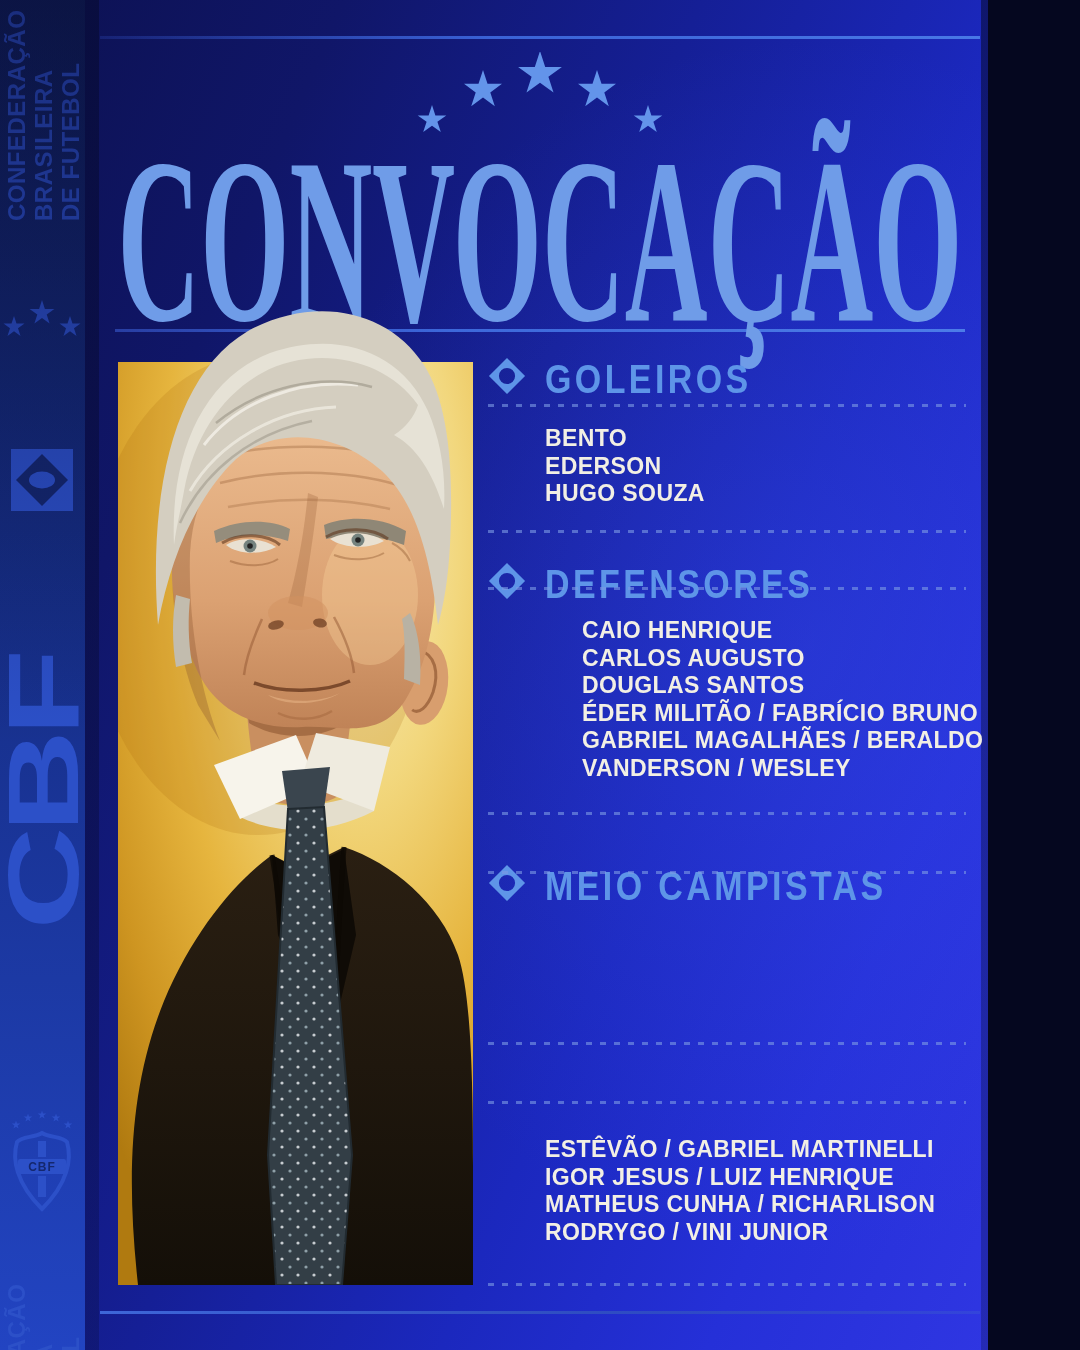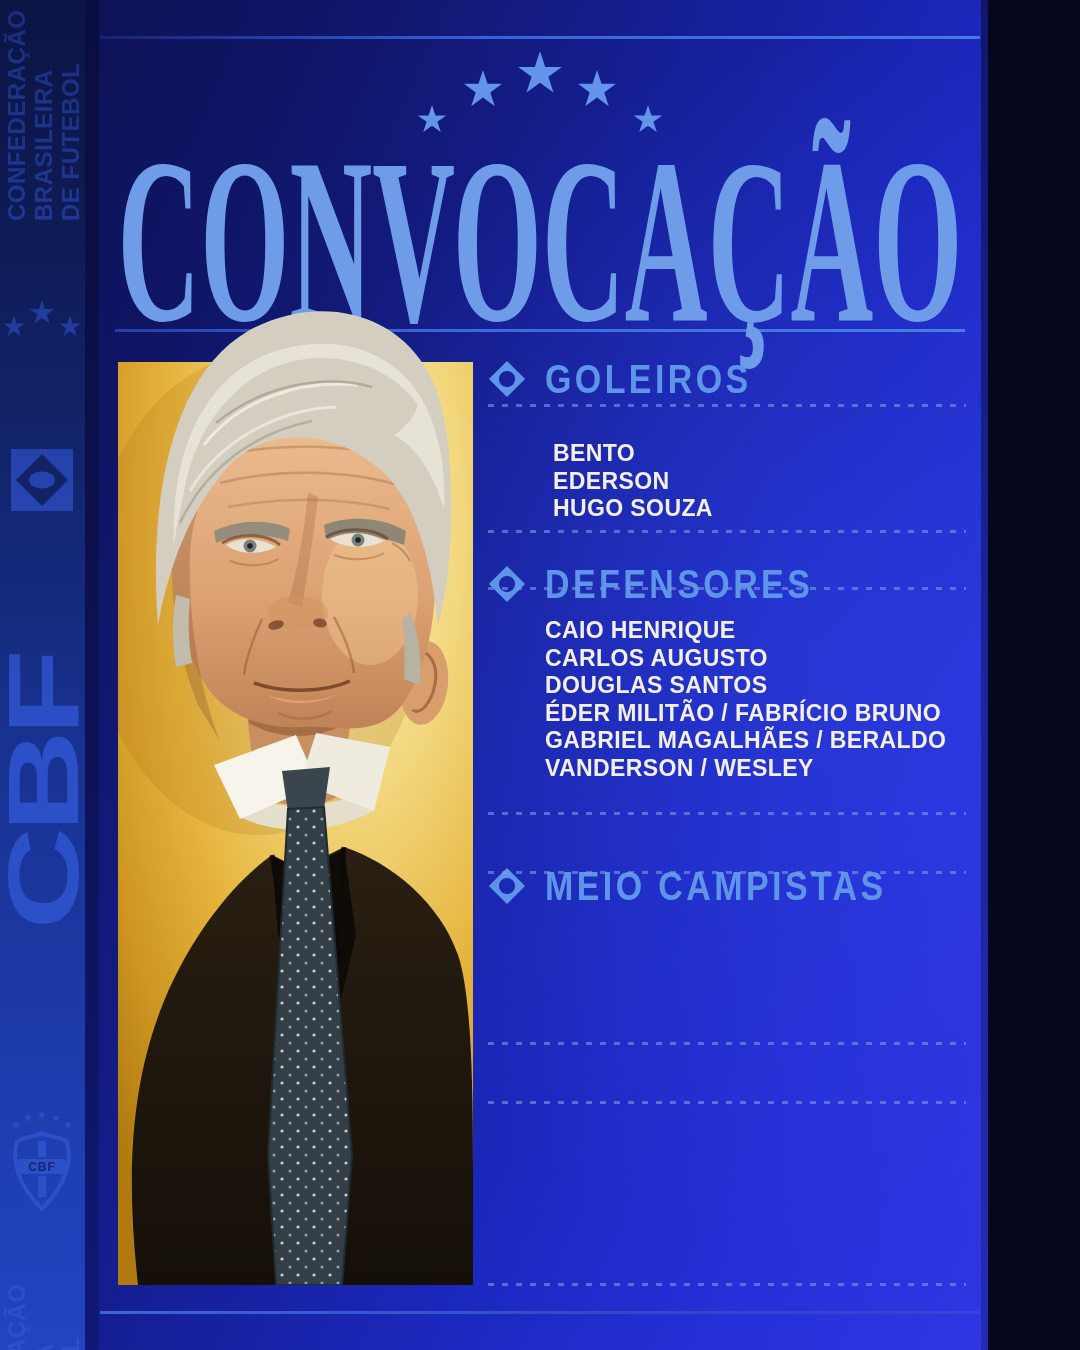--- a/index.html
+++ b/index.html
@@ -42,21 +42,21 @@
     background:linear-gradient(90deg,#3E66D8,#2F4DC2 55%,rgba(60,90,210,.4));}
   .title-underline{position:absolute;left:115px;width:850px;top:329px;height:3px;z-index:1;
     background:linear-gradient(90deg,rgba(60,95,215,.55),#3D68DA 40%,#4C7CE8);}
   .stars-arc{position:absolute;left:405px;top:52px;z-index:1;color:#6394EA;}
   .title-svg{position:absolute;left:100px;top:117px;width:880px;height:230px;z-index:2;overflow:visible;}
   .title-svg text{fill:#6F9CE8;font-family:"Liberation Serif","DejaVu Serif",serif;font-weight:bold;}
   
   .photo{position:absolute;left:118px;top:295px;width:355px;height:990px;z-index:3;}
   
   #sections-root{position:absolute;inset:0;z-index:2;}
-  .sec-header{position:absolute;left:488px;display:flex;align-items:center;gap:19px;height:44px;}
+  .sec-header{position:absolute;left:488px;display:flex;align-items:flex-start;gap:19px;height:44px;}
   .sec-diamond{width:38px;height:38px;flex:none;color:#5E95E8;}
   .sec-label{font-size:40px;font-weight:bold;letter-spacing:4px;color:#5E95E8;
     transform:scaleX(.85);transform-origin:left center;white-space:nowrap;}
   .dash{position:absolute;left:488px;width:478px;height:3px;
     background-image:repeating-linear-gradient(90deg,rgba(125,155,228,.6) 0 6px,transparent 6px 14px);}
   .players{position:absolute;left:545px;width:435px;}
   .player-row{font-size:24.5px;font-weight:bold;letter-spacing:.4px;line-height:27.5px;color:#F2EFE4;
     transform:scaleX(.94);transform-origin:left center;white-space:nowrap;}
 </style>
 </head>
@@ -262,48 +262,54 @@
   </div>
 
   <div id="sections-root">
       <div class="sec-header" style="top: 357px;">
         <svg class="sec-diamond" viewBox="0 0 40 40">
           <path fill="currentColor" fill-rule="evenodd" d="M20,1 L39,20 L20,39 L1,20 Z M20,11.5 A8.5,8.5 0 1,0 20,28.5 A8.5,8.5 0 1,0 20,11.5 Z"></path>
         </svg>
         <span class="sec-label">GOLEIROS</span>
       </div>
       <div class="dash" style="top: 404px;"></div>
-      <div class="players" style="top: 439px; margin-left: 8px;">
+      <div class="players" style="top: 424px;">
         <div class="player-row">BENTO</div>
         <div class="player-row">EDERSON</div>
         <div class="player-row">HUGO SOUZA</div>
       </div>
       <div class="dash" style="top: 530px;"></div>
       <div class="sec-header" style="top: 562px;">
         <svg class="sec-diamond" viewBox="0 0 40 40">
           <path fill="currentColor" fill-rule="evenodd" d="M20,1 L39,20 L20,39 L1,20 Z M20,11.5 A8.5,8.5 0 1,0 20,28.5 A8.5,8.5 0 1,0 20,11.5 Z"></path>
         </svg>
         <span class="sec-label">DEFENSORES</span>
       </div>
       <div class="dash" style="top: 587px;"></div>
-      <div class="players" style="top: 616px;">
+      <div class="players" style="top: 616px; margin-left: 37px;">
         <div class="player-row">CAIO HENRIQUE</div>
         <div class="player-row">CARLOS AUGUSTO</div>
         <div class="player-row">DOUGLAS SANTOS</div>
         <div class="player-row">ÉDER MILITÃO / FABRÍCIO BRUNO</div>
         <div class="player-row">GABRIEL MAGALHÃES / BERALDO</div>
         <div class="player-row">VANDERSON / WESLEY</div>
       </div>
       <div class="dash" style="top: 812px;"></div>
       <div class="sec-header" style="top: 864px;">
         <svg class="sec-diamond" viewBox="0 0 40 40">
           <path fill="currentColor" fill-rule="evenodd" d="M20,1 L39,20 L20,39 L1,20 Z M20,11.5 A8.5,8.5 0 1,0 20,28.5 A8.5,8.5 0 1,0 20,11.5 Z"></path>
         </svg>
         <span class="sec-label">MEIO CAMPISTAS</span>
       </div>
       <div class="dash" style="top: 871px;"></div>
       <div class="dash" style="top: 1042px;"></div>
       <div class="dash" style="top: 1101px;"></div>
+      <div class="players" style="top: 1135px;">
+        <div class="player-row">ESTÊVÃO / GABRIEL MARTINELLI</div>
+        <div class="player-row">IGOR JESUS / LUIZ HENRIQUE</div>
+        <div class="player-row">MATHEUS CUNHA / RICHARLISON</div>
+        <div class="player-row">RODRYGO / VINI JUNIOR</div>
+      </div>
       <div class="dash" style="top: 1283px;"></div>
     </div>
 
   <div class="rule bottom-rule"></div>
 </div>
 
 </body></html>

